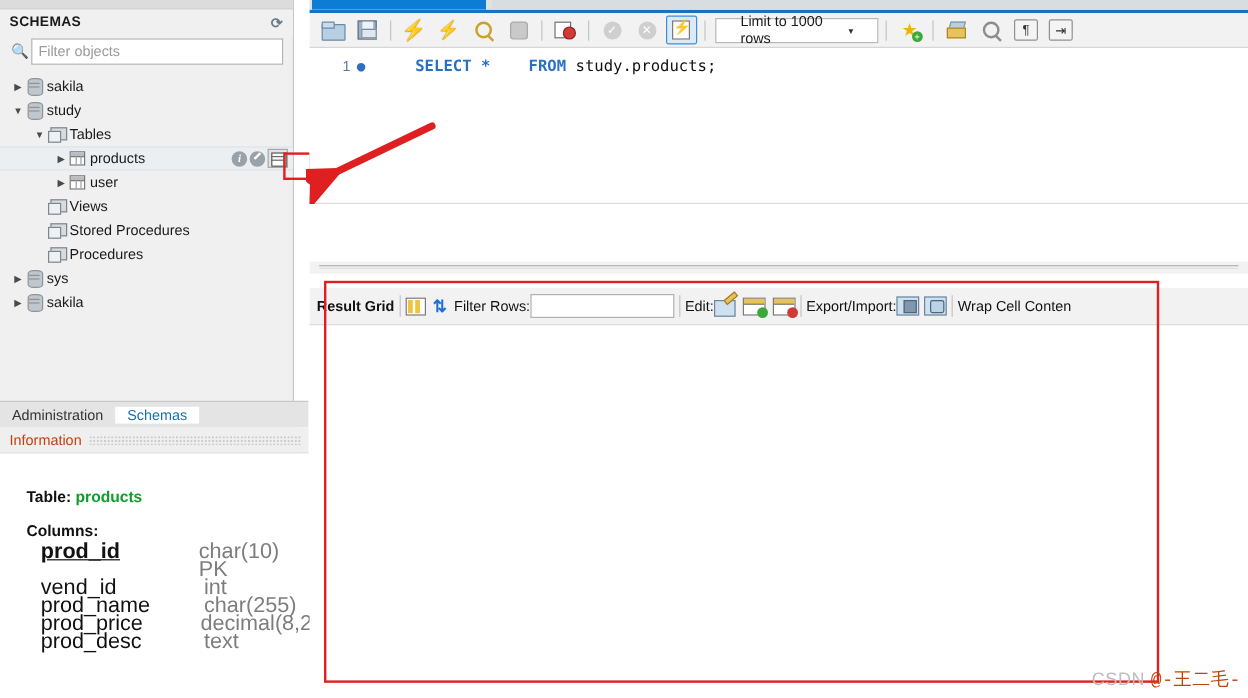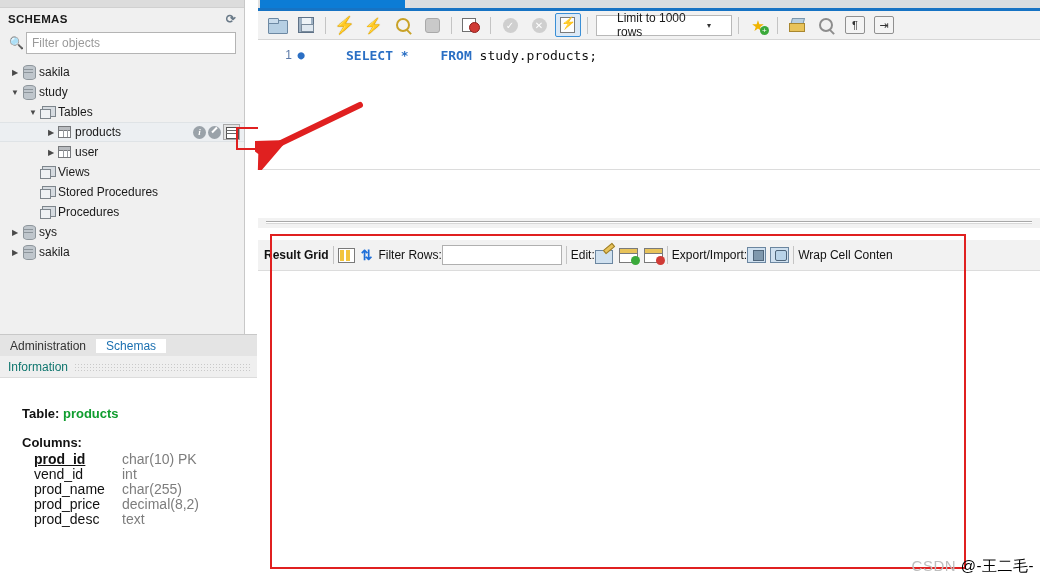--- a/index.html
+++ b/index.html
@@ -140,36 +140,36 @@
     display: flex; align-items: center;
   }
   .side-tab {
     padding: 0 10px; display: flex; align-items: center; font-size: 12px;
     color: #333;
   }
   .side-tab.active { background: #fff; color: #1a6fb0; }
   #info-header {
     position: absolute; left: 0; bottom: 204px; width: 257px; height: 22px;
     background: #efefef; display:flex; align-items:center; padding-left: 8px;
-    color: #0f766e; font-size: 12px; border-bottom:1px solid #dcdcdc;
+    color: #c2410c; font-size: 12px; border-bottom:1px solid #dcdcdc;
   }
   #info-header .dots {
     flex:1; height: 8px; margin-left: 6px; margin-right: 6px;
     background-image: radial-gradient(#c9c9c9 45%, transparent 46%);
     background-size: 3px 3px;
   }
   #info-body {
     position: absolute; left: 0; bottom: 0; width: 257px; height: 204px;
     background: #fff; padding: 28px 0 0 22px;
   }
   #info-body .title-line { font-size: 13px; margin-bottom: 14px; }
   #info-body .lbl { font-weight: bold; color: #111; }
   #info-body .tblname { font-weight: bold; color: #0f9d2e; }
   #cols-head { font-weight: bold; color: #111; font-size: 13px; margin-bottom: 2px;}
-  .col-line { display: flex; font-size: 14px; line-height: 15px; padding-left: 12px;}
+  .col-line { display: flex; font-size: 18px; line-height: 15px; padding-left: 12px; gap: 48px;}
   .col-name { width: 88px; color: #111; }
   .col-name.pk { font-weight: bold; text-decoration: underline; }
   .col-type { color: #7d7d7d; }
 
   
   #main {
     position: absolute; left: 258px; top: 0; width: 782px; height: 582px;
     background: #fff;
   }
   #tabstrip {
@@ -305,21 +305,21 @@
 
   
   #red-arrow { position: absolute; left: 255px; top: 95px; width: 170px; height: 75px; z-index: 45; pointer-events:none;}
 
   
   #watermark {
     position: absolute; right: 6px; bottom: 6px; z-index: 50;
     font-size: 15px; color: #bdbdbd; font-family: "Liberation Sans", sans-serif;
     letter-spacing: 0.5px;
   }
-  #watermark .wm-cn { color: #000000; }
+  #watermark .wm-cn { color: #c2410c; font-family: Liberation Mono, monospace; }
 
   
   #vscroll-results {
     position:absolute; right:0; top: 231px; bottom: 0; width: 0px; background:#f4f4f4;
   }
 </style>
 </head>
 <body>
 
 <div id="app">

